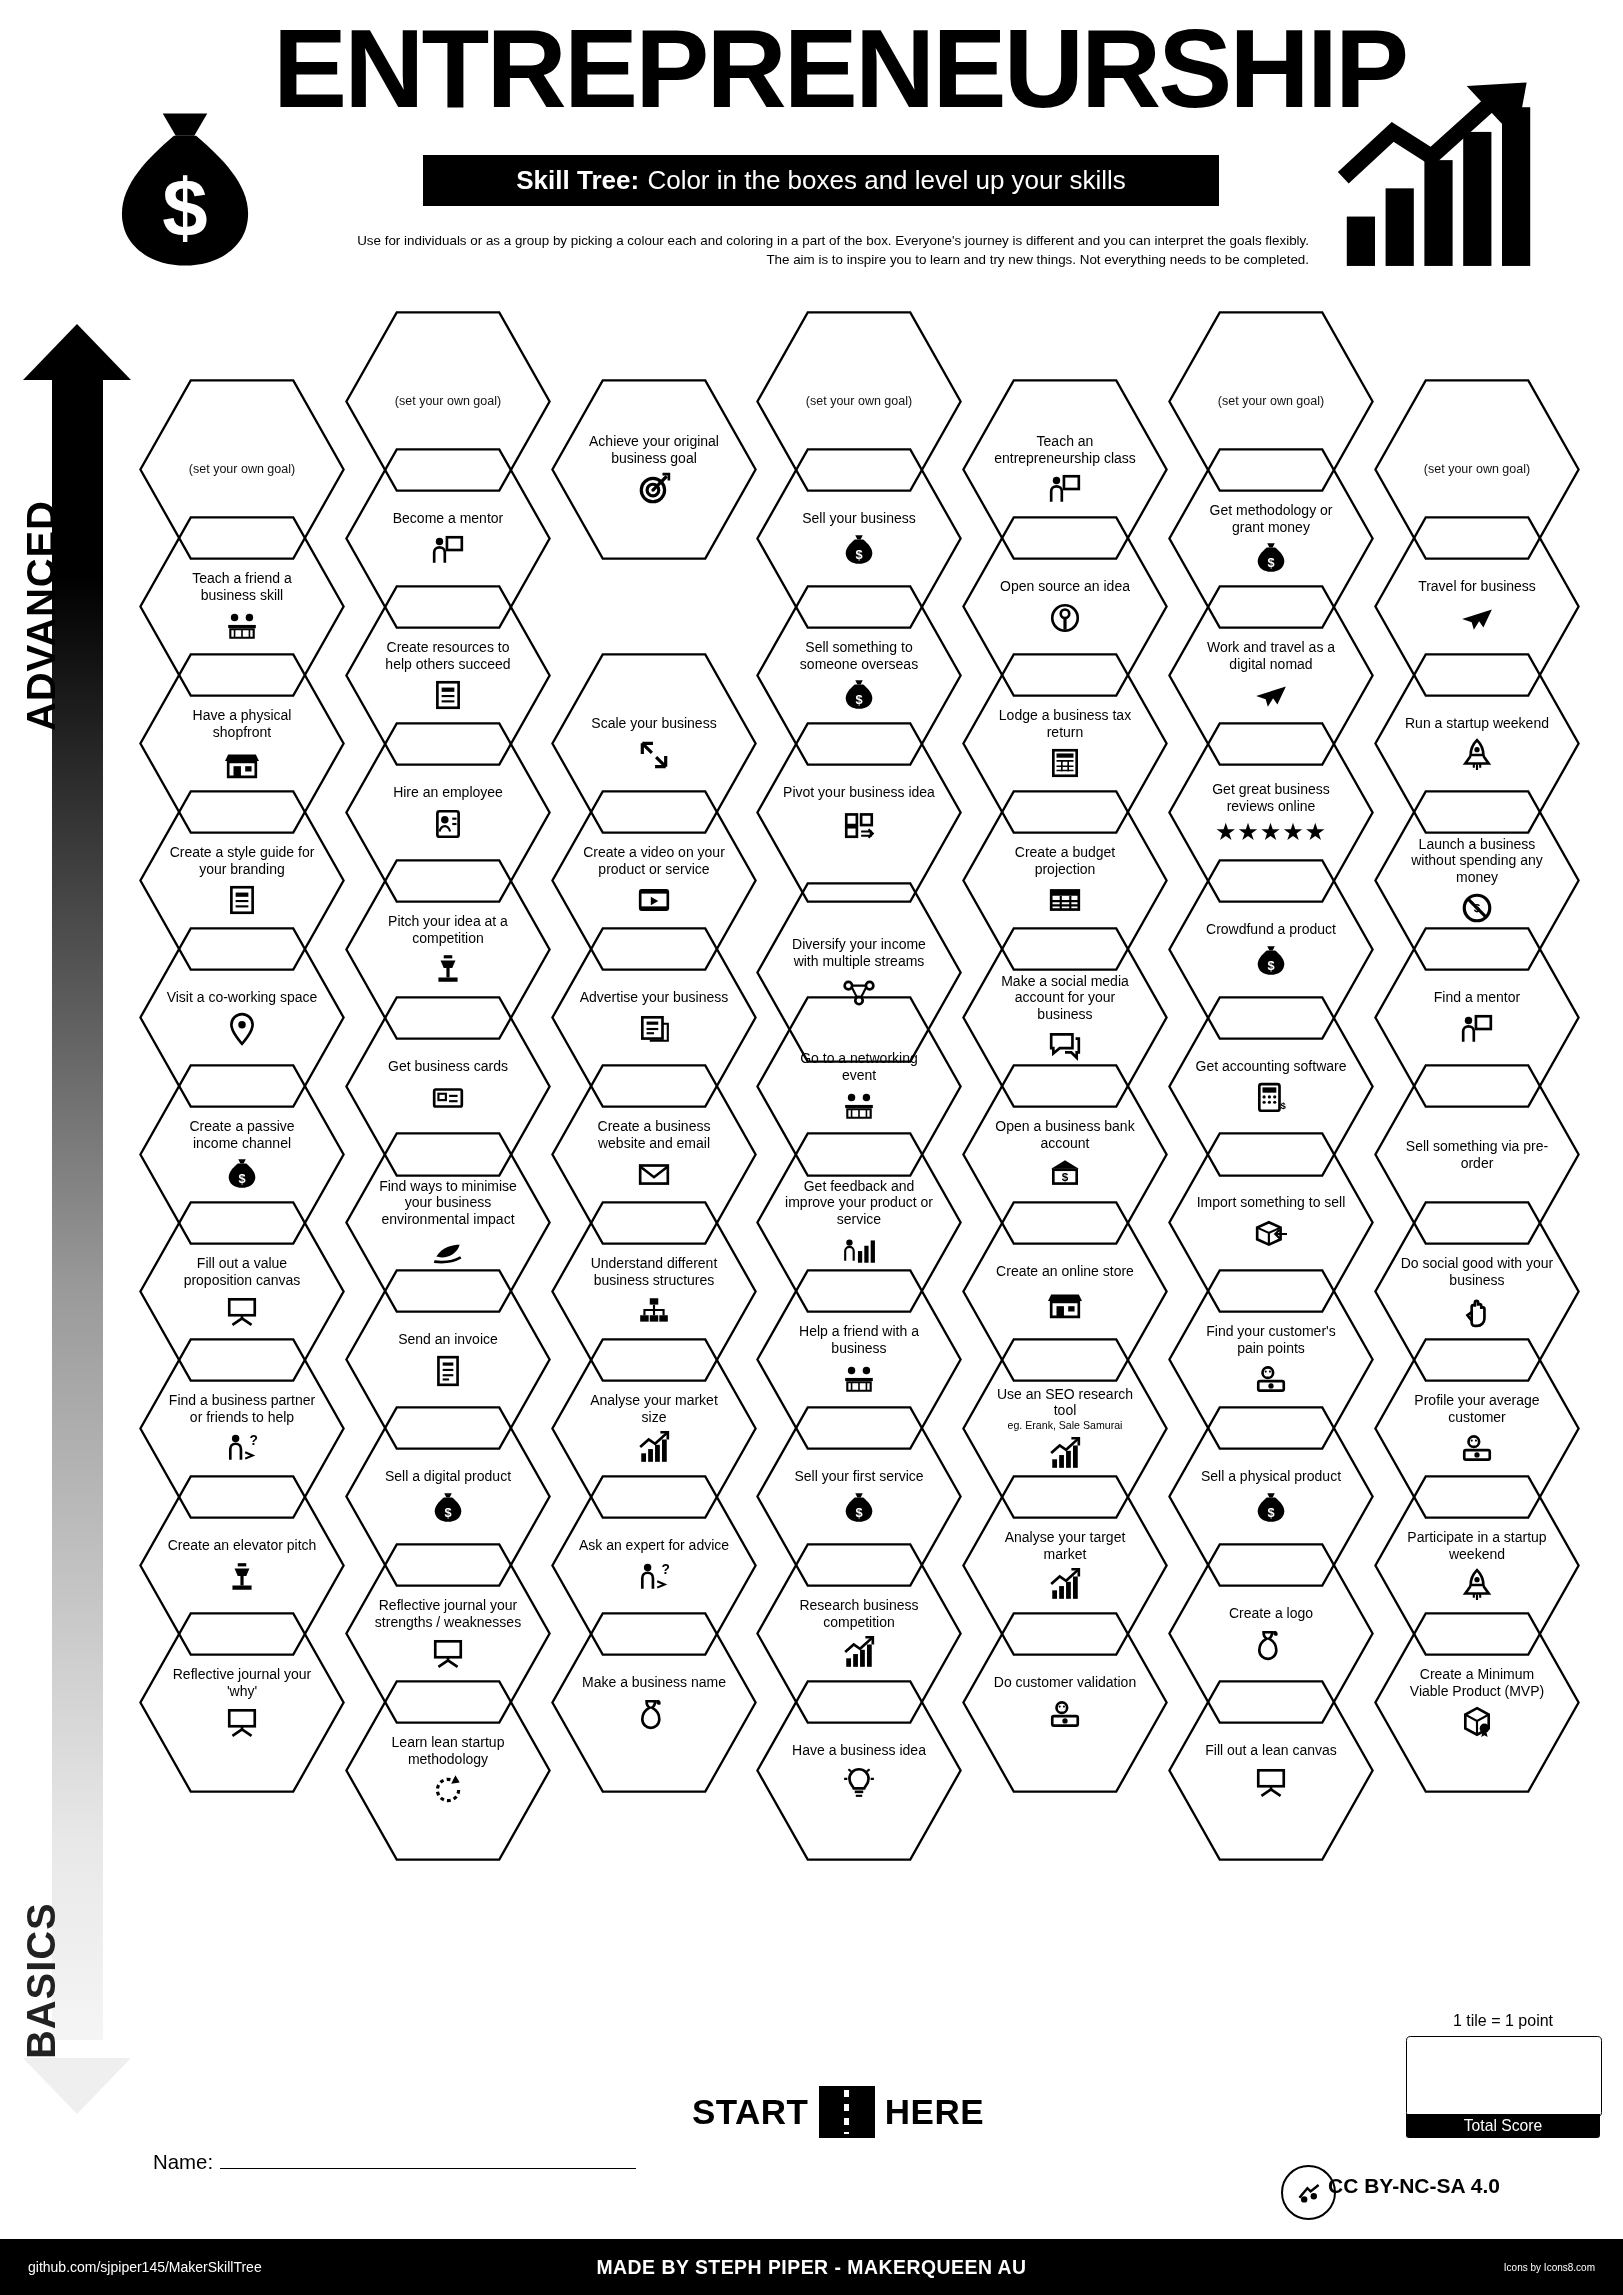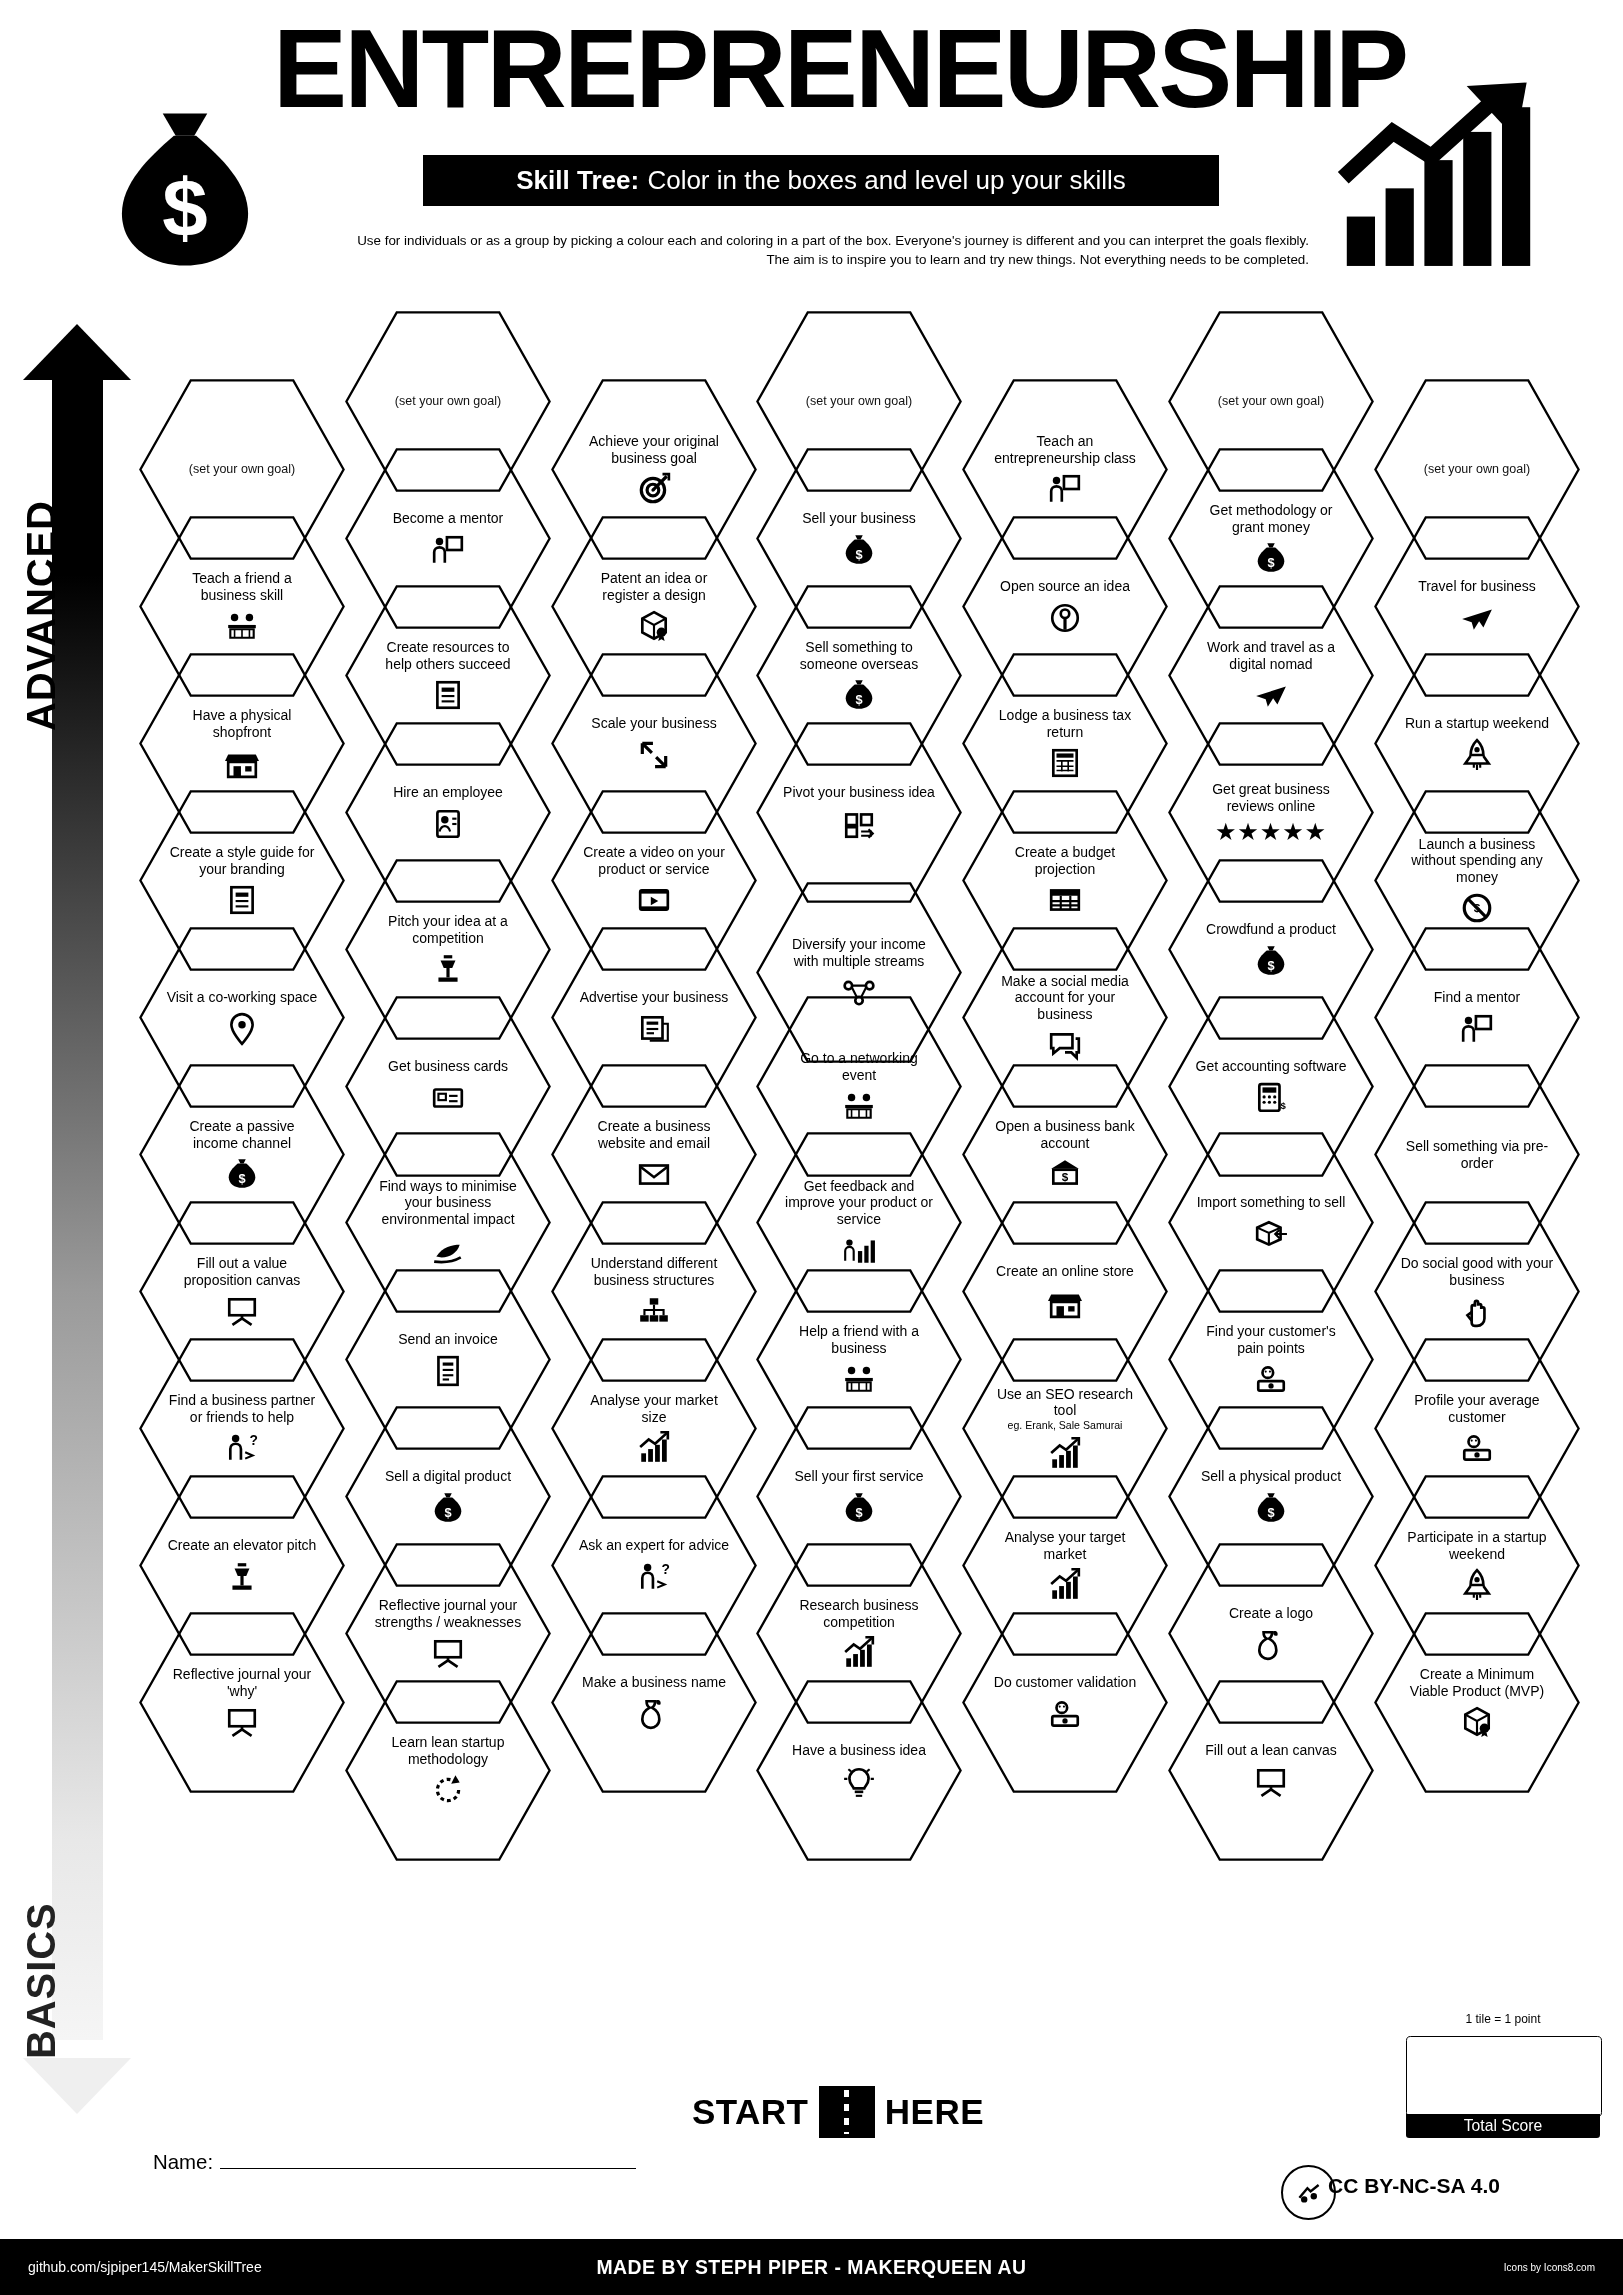--- a/index.html
+++ b/index.html
@@ -94,21 +94,21 @@
     width:56px;height:52px;background:#000;position:relative;
   }
   #starthere .road::after{
     content:"";position:absolute;left:25px;top:3.7px;width:5.6px;height:44px;
     background:repeating-linear-gradient(to bottom,#fff 0,#fff 7.4px,#000 7.4px,#000 14px);
   }
 
   
   #scorebox{position:absolute;left:1406px;top:2036px;width:194px;height:102px;}
   #scorebox .tilenote{
-    position:absolute;left:0;top:-24px;width:194px;text-align:center;font-size:12px;
+    position:absolute;left:0;top:-24px;width:194px;text-align:center;font-size:16px;
   }
   #scorebox .box{
     position:absolute;left:0;top:0;width:194px;height:79px;border:1.4px solid #000;border-radius:4.6px;
     background:#fff;
   }
   #scorebox .bar{
     position:absolute;left:0;bottom:0;width:194px;height:24px;background:#000;color:#fff;
     display:flex;align-items:center;justify-content:center;font-size:15.7px;border-radius:0 0 3.2px 3.2px;
   }
 
@@ -558,39 +558,20 @@
           <svg viewBox="0 0 64 64" width="34" height="34" aria-hidden="true">
             <circle cx="30" cy="34" r="22" fill="none" stroke="#000" stroke-width="6"></circle>
             <circle cx="30" cy="34" r="11" fill="none" stroke="#000" stroke-width="6"></circle>
             <circle cx="30" cy="34" r="3"></circle>
             <path d="M30 34L56 8" stroke="#000" stroke-width="6"></path>
             <path d="M48 4h12v12" fill="none" stroke="#000" stroke-width="5"></path>
           </svg>
         </div>
       </div>
     </div>
-    <div class="hex" style="left: 551px; top: 516px;">
-      <div class="shape"></div>
-      <div class="outline">
-        <svg viewBox="0 0 446 392" width="206" height="181" aria-hidden="true">
-          <polygon points="112,3 334,3 443,196 334,389 112,389 3,196" fill="none" stroke="#000" stroke-width="5"></polygon>
-        </svg>
-      </div>
-      <div class="content">
-        <div class="label">Patent an idea or register a design</div>
-        <div class="glyph">
-          <svg viewBox="0 0 64 64" width="34" height="34" aria-hidden="true">
-            <path d="M32 6l22 12v26L32 56 10 44V18z" fill="none" stroke="#000" stroke-width="5"></path>
-            <path d="M10 18l22 12 22-12M32 30v26" fill="none" stroke="#000" stroke-width="4"></path>
-            <circle cx="46" cy="44" r="9"></circle>
-            <path d="M42 52l-2 8 6-3 6 3-2-8" fill="#000"></path>
-          </svg>
-        </div>
-      </div>
-    </div>
     <div class="hex" style="left: 551px; top: 653px;">
       <div class="shape"></div>
       <div class="outline">
         <svg viewBox="0 0 446 392" width="206" height="181" aria-hidden="true">
           <polygon points="112,3 334,3 443,196 334,389 112,389 3,196" fill="none" stroke="#000" stroke-width="5"></polygon>
         </svg>
       </div>
       <div class="content">
         <div class="label">Scale your business</div>
         <div class="glyph">

